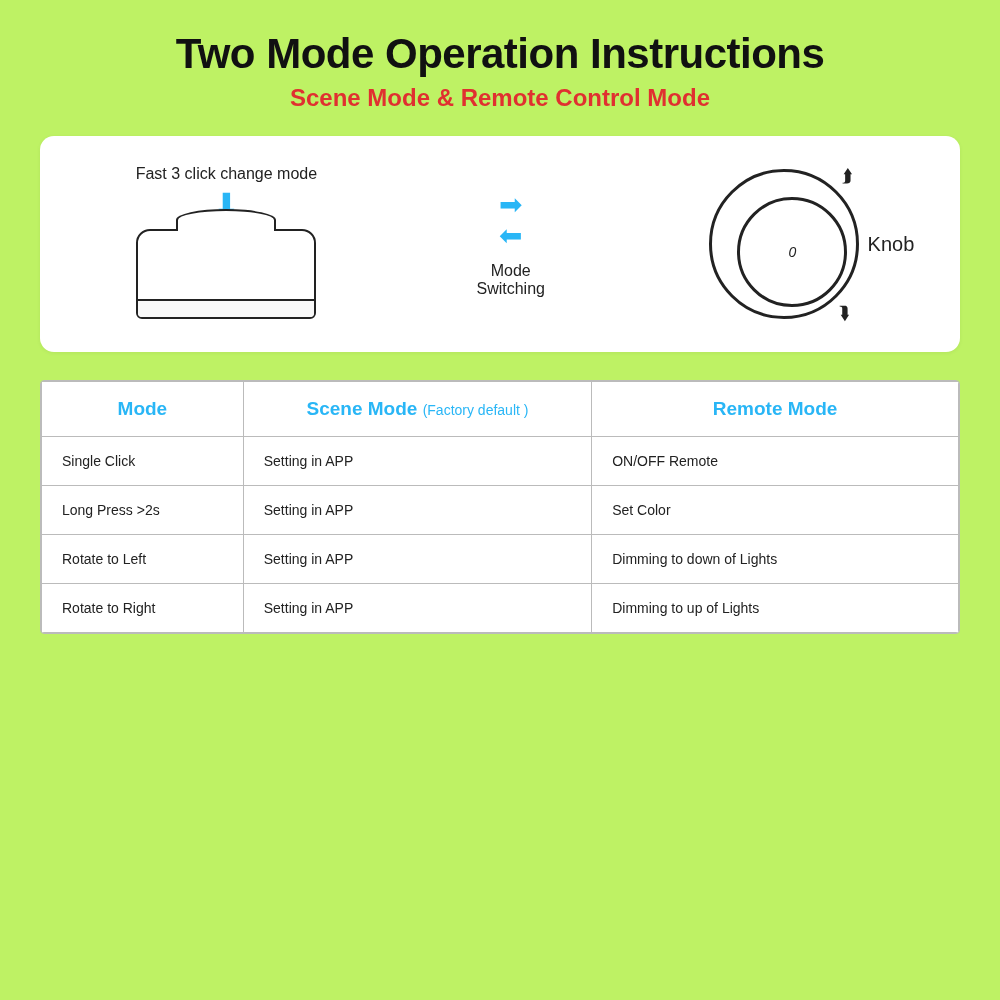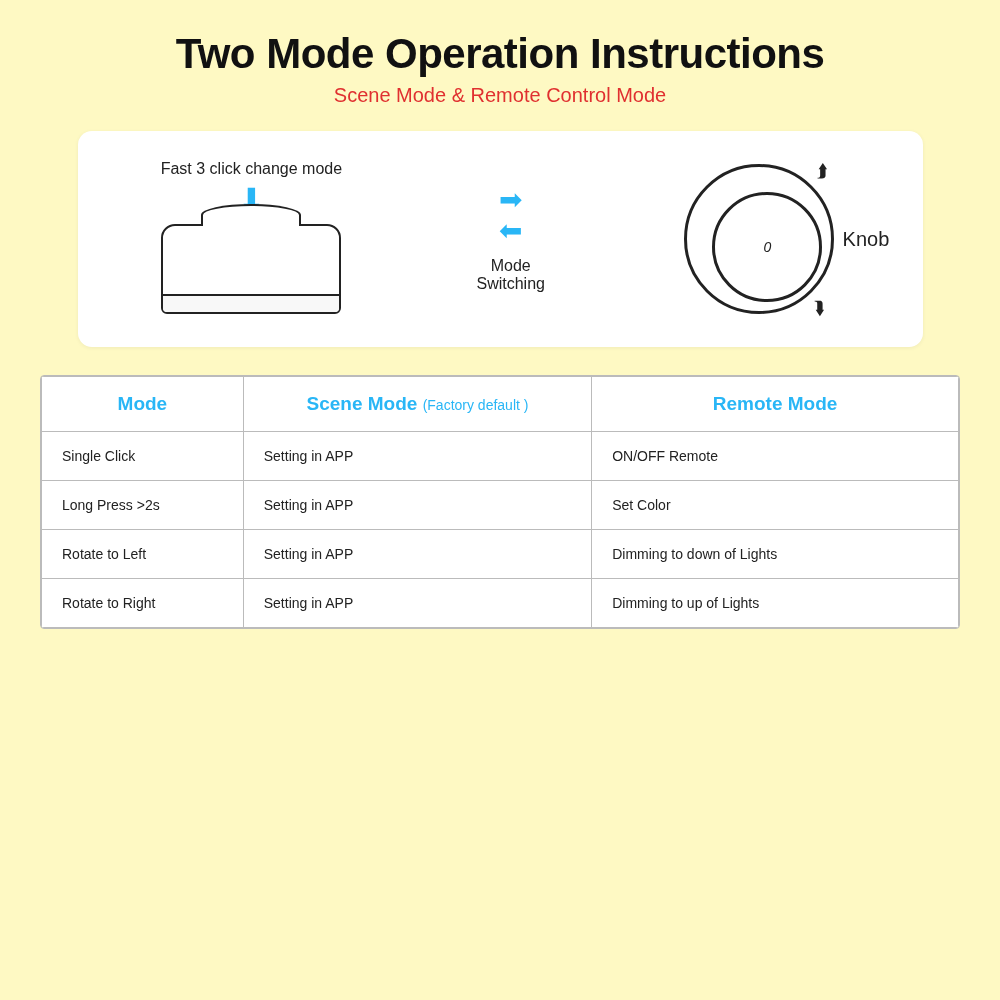--- a/index.html
+++ b/index.html
@@ -6,46 +6,46 @@
     body {
       width: 1000px;
       height: 1000px;
       background: #f0f0f0;
       font-family: 'Arial', sans-serif;
       overflow: hidden;
     }
     .page-container {
       width: 1000px;
       height: 1000px;
-      background: #fef9c3;
+      background: #bef264;
       display: flex;
       flex-direction: column;
       align-items: center;
       padding: 30px 40px;
     }
     .main-title {
       font-size: 42px;
       font-weight: 900;
       color: #111;
       text-align: center;
       margin-bottom: 6px;
       letter-spacing: -0.5px;
     }
     .subtitle {
-      font-size: 20px;
-      font-weight: 400;
+      font-size: 24px;
+      font-weight: 700;
       color: #e03030;
       text-align: center;
       margin-bottom: 24px;
     }
     
     .diagram-box {
       background: #fff;
       border-radius: 14px;
-      width: 845px;
+      width: 920px;
       padding: 28px 16px;
       margin-bottom: 28px;
       display: flex;
       align-items: center;
       justify-content: space-around;
       box-shadow: 0 1px 4px rgba(0,0,0,0.06);
     }
     .diagram-left {
       display: flex;
       flex-direction: column;

